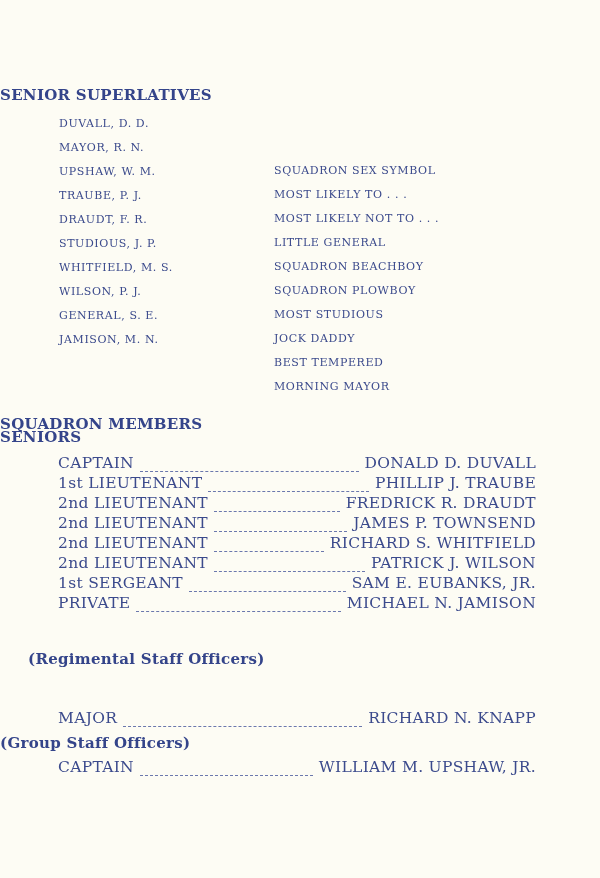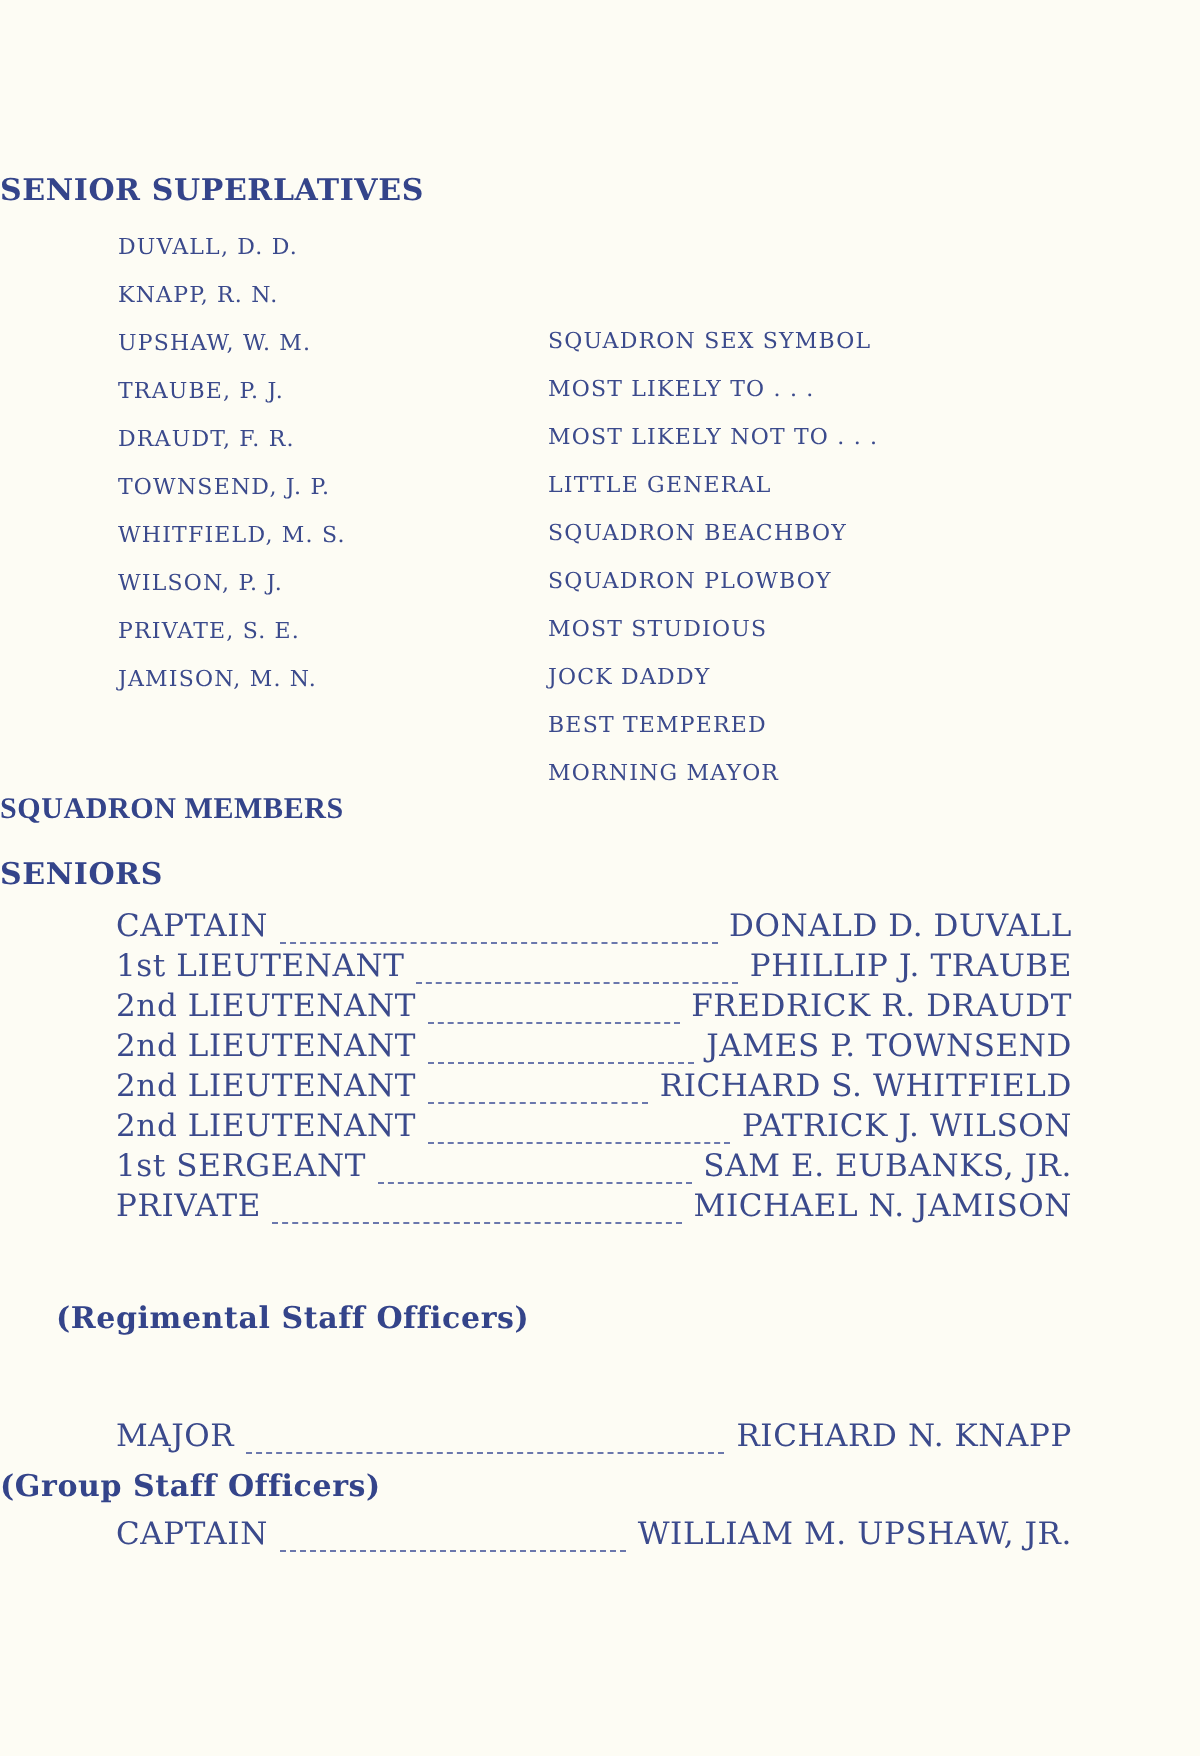--- a/index.html
+++ b/index.html
@@ -40,58 +40,58 @@
 <div class="page">
 
   <div class="heading" style="top:86px;">SENIOR SUPERLATIVES</div>
 
   <div class="sup-table">
     <div class="sup-row">
         <span class="sup-name">DUVALL, D. D.</span>
         <span class="sup-title">SQUADRON SEX SYMBOL</span>
       </div>
     <div class="sup-row">
-        <span class="sup-name">KNAPP, R. N.</span>
+        <span class="sup-name">MAYOR, R. N.</span>
         <span class="sup-title">MOST LIKELY TO . . .</span>
       </div>
     <div class="sup-row">
         <span class="sup-name">UPSHAW, W. M.</span>
         <span class="sup-title">MOST LIKELY NOT TO . . .</span>
       </div>
     <div class="sup-row">
         <span class="sup-name">TRAUBE, P. J.</span>
         <span class="sup-title">LITTLE GENERAL</span>
       </div>
     <div class="sup-row">
         <span class="sup-name">DRAUDT, F. R.</span>
         <span class="sup-title">SQUADRON BEACHBOY</span>
       </div>
     <div class="sup-row">
-        <span class="sup-name">TOWNSEND, J. P.</span>
+        <span class="sup-name">STUDIOUS, J. P.</span>
         <span class="sup-title">SQUADRON PLOWBOY</span>
       </div>
     <div class="sup-row">
         <span class="sup-name">WHITFIELD, M. S.</span>
         <span class="sup-title">MOST STUDIOUS</span>
       </div>
     <div class="sup-row">
         <span class="sup-name">WILSON, P. J.</span>
         <span class="sup-title">JOCK DADDY</span>
       </div>
     <div class="sup-row">
-        <span class="sup-name">PRIVATE, S. E.</span>
+        <span class="sup-name">GENERAL, S. E.</span>
         <span class="sup-title">BEST TEMPERED</span>
       </div>
     <div class="sup-row">
         <span class="sup-name">JAMISON, M. N.</span>
         <span class="sup-title">MORNING MAYOR</span>
       </div>
   </div>
 
-  <div class="heading" style="top:397px;font-family:Liberation Serif, serif;">SQUADRON MEMBERS</div>
+  <div class="heading" style="top:415px;">SQUADRON MEMBERS</div>
   <div class="heading" style="top:428px;">SENIORS</div>
 
   <div class="rank-list" style="top:453px;">
     <div class="rank-row">
         <span class="rank">CAPTAIN</span>
         <span class="dots"></span>
         <span class="person">DONALD D. DUVALL</span>
       </div>
     <div class="rank-row">
         <span class="rank">1st LIEUTENANT</span>

